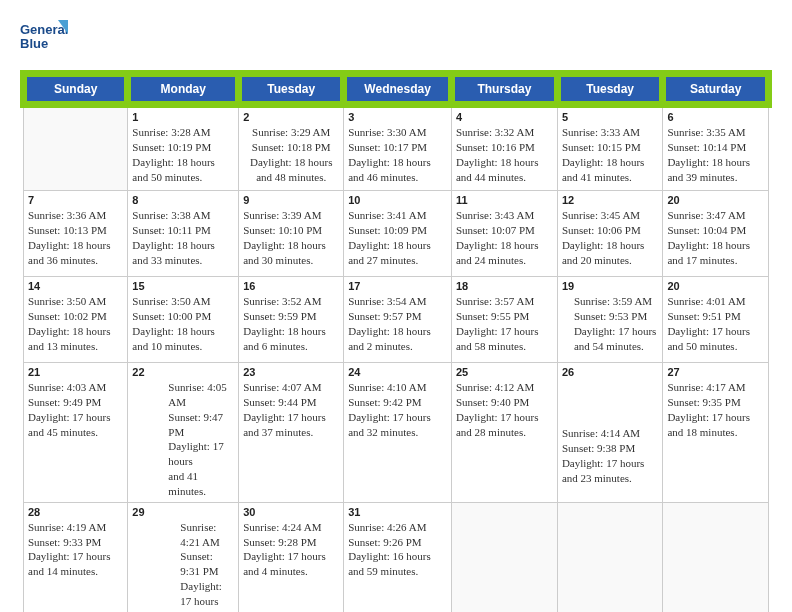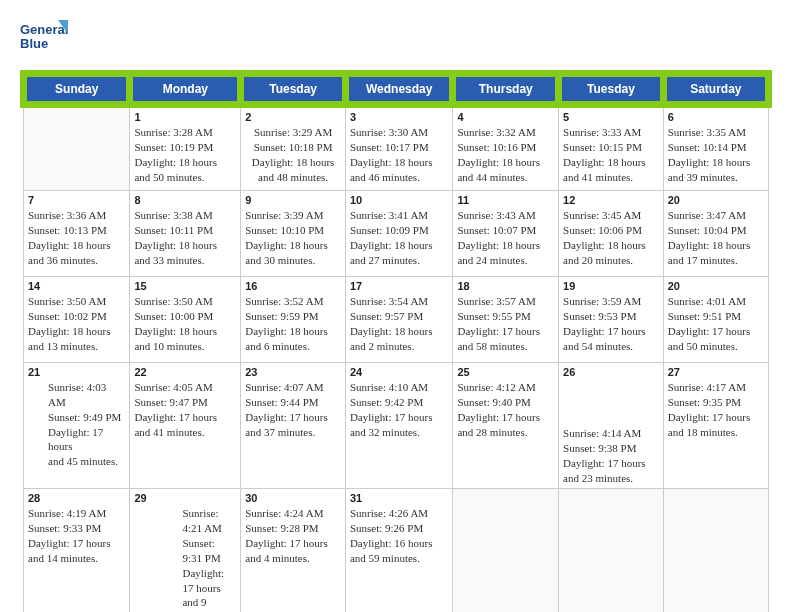--- a/index.html
+++ b/index.html
@@ -237,44 +237,44 @@
           </td>
           <td>
             <div class="day-num">18</div>
             <div class="day-info" style="white-space: pre-line;">Sunrise: 3:57 AM
 Sunset: 9:55 PM
 Daylight: 17 hours
 and 58 minutes.</div>
           </td>
           <td>
             <div class="day-num">19</div>
-            <div class="day-info" style="white-space: pre-line;">Sunrise: 3:59 AM
+            <div class="day-info" style="white-space: pre-line; margin-left: 12px;">Sunrise: 3:59 AM
 Sunset: 9:53 PM
 Daylight: 17 hours
 and 54 minutes.</div>
           </td>
           <td>
             <div class="day-num">20</div>
             <div class="day-info" style="white-space: pre-line;">Sunrise: 4:01 AM
 Sunset: 9:51 PM
 Daylight: 17 hours
 and 50 minutes.</div>
           </td>
         </tr>
         <tr>
           <td>
             <div class="day-num">21</div>
-            <div class="day-info" style="white-space: pre-line; margin-left: 20px;">Sunrise: 4:03 AM
+            <div class="day-info" style="white-space: pre-line;">Sunrise: 4:03 AM
 Sunset: 9:49 PM
 Daylight: 17 hours
 and 45 minutes.</div>
           </td>
           <td>
             <div class="day-num">22</div>
-            <div class="day-info" style="white-space: pre-line;">Sunrise: 4:05 AM
+            <div class="day-info" style="white-space: pre-line; margin-left: 36px;">Sunrise: 4:05 AM
 Sunset: 9:47 PM
 Daylight: 17 hours
 and 41 minutes.</div>
           </td>
           <td>
             <div class="day-num">23</div>
             <div class="day-info" style="white-space: pre-line;">Sunrise: 4:07 AM
 Sunset: 9:44 PM
 Daylight: 17 hours
 and 37 minutes.</div>

